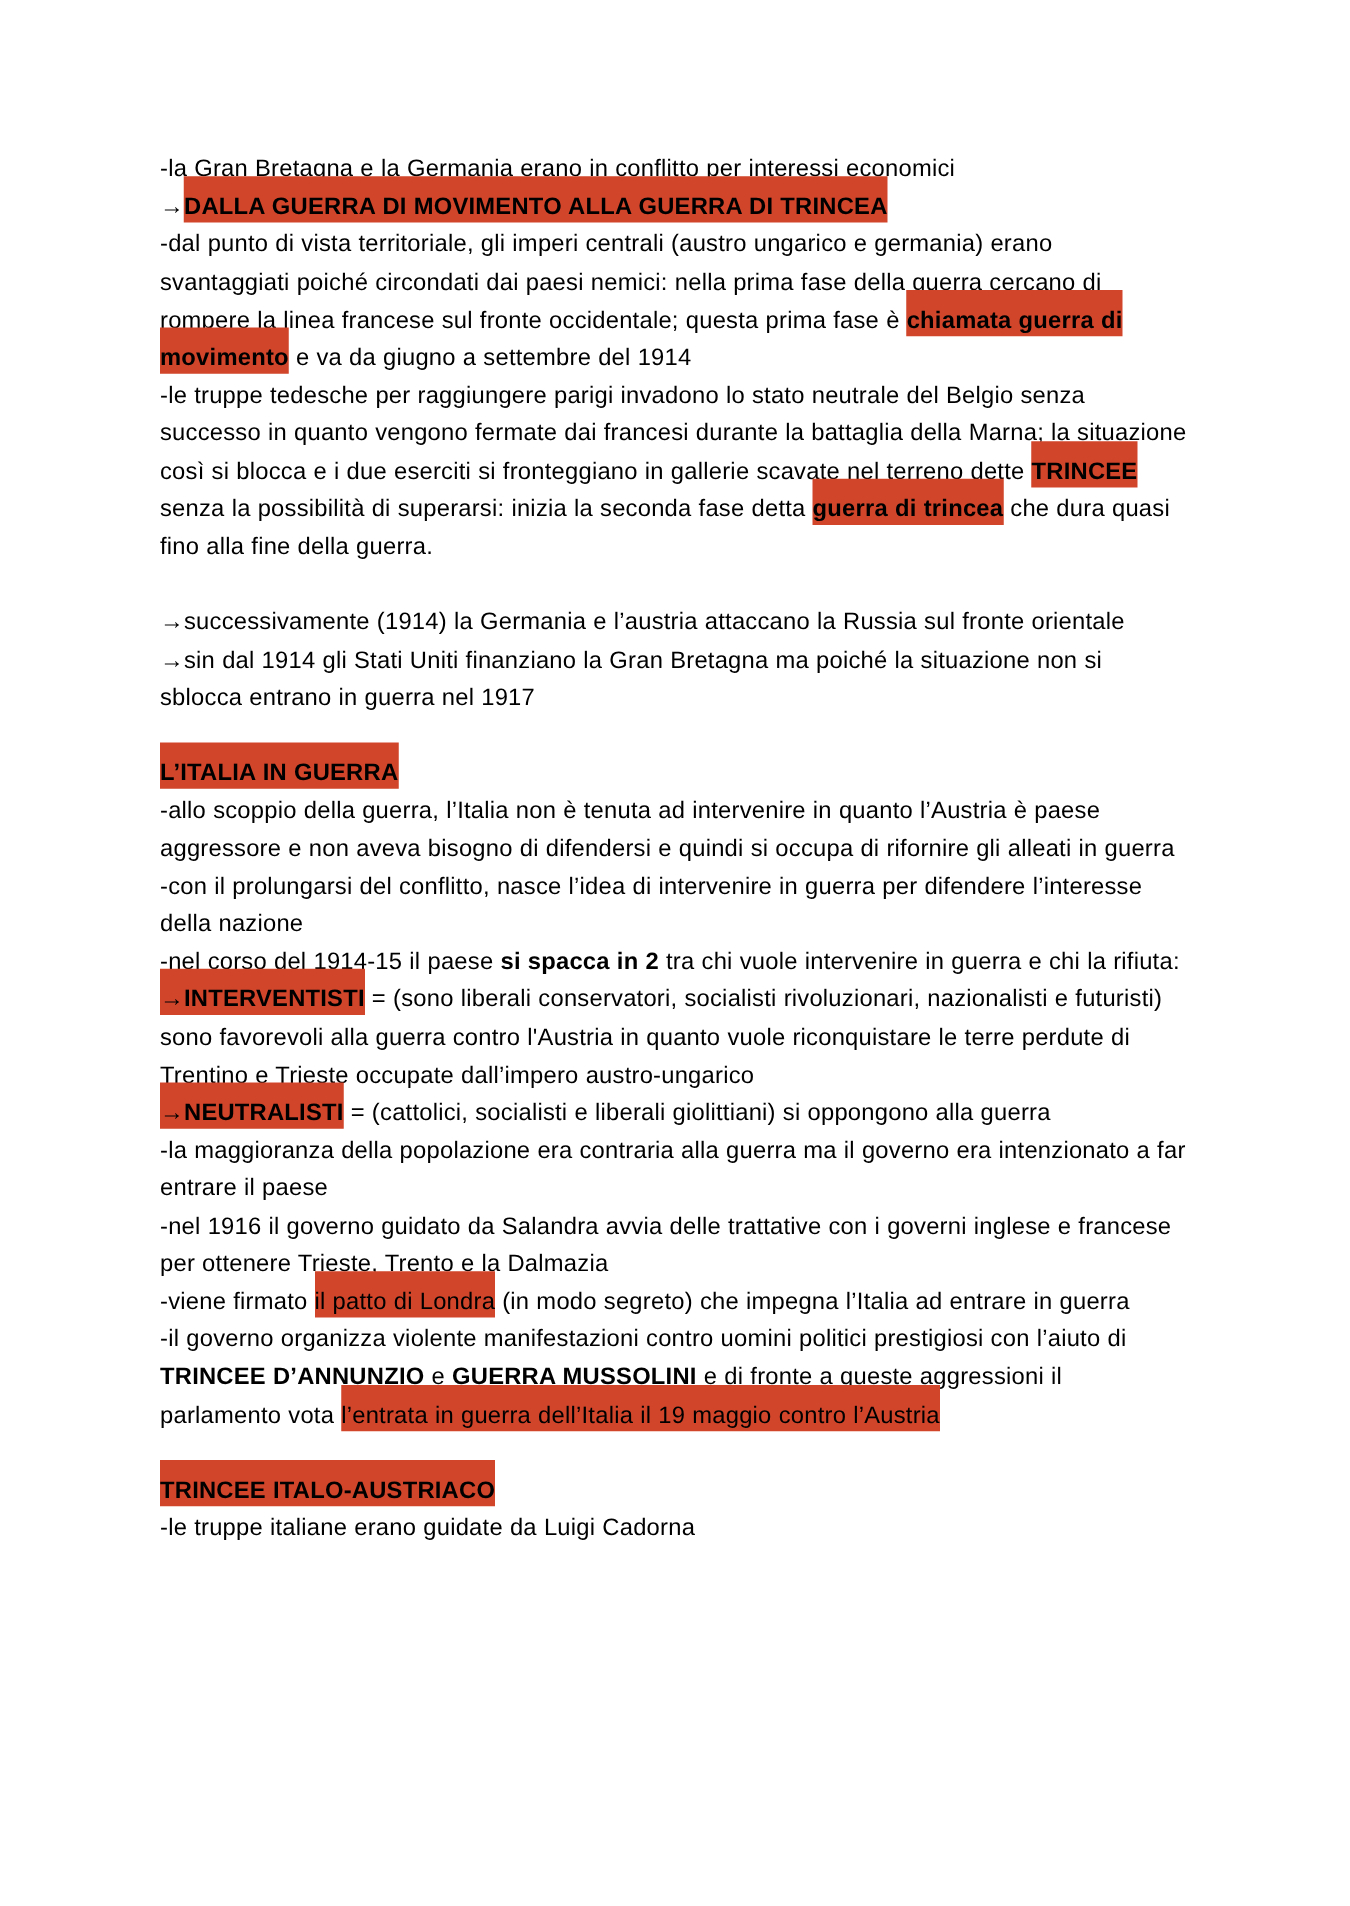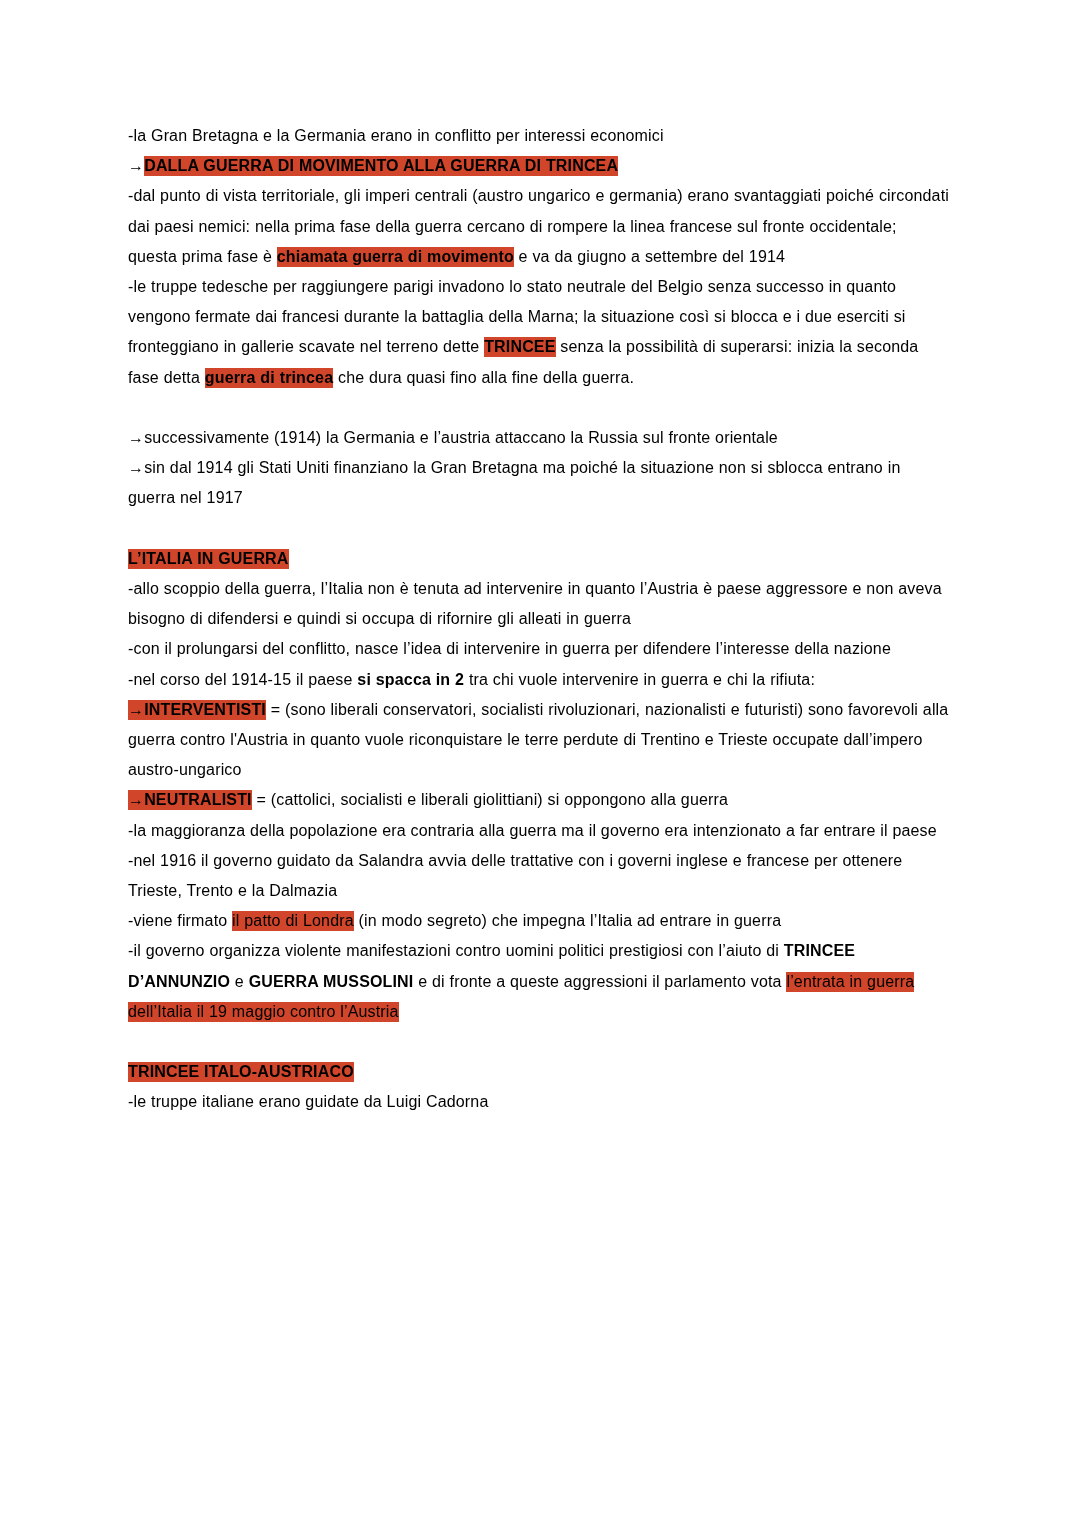--- a/index.html
+++ b/index.html
@@ -21,37 +21,37 @@
     overflow: hidden;
   }
   #doc-body {
     position: absolute;
     left: 128px;
     top: 121px;
     width: 822px;
   }
   p.para {
     margin: 0;
-    font-size: 16px;
+    font-size: 19px;
     line-height: 30.2px;
     letter-spacing: 0.01em;
     word-spacing: 0.01em;
     text-align: left;
     color: #000000;
     -webkit-font-smoothing: antialiased;
   }
   p.gap {
     margin-top: 30.2px;
   }
   .hl {
     background-color: #d1452b;
     color: #000000;
     box-decoration-break: clone;
     -webkit-box-decoration-break: clone;
-    padding: 1px 0 2px 0;
+    padding: 14px 0 2px 0;
     text-align: center;
   }
   .b { font-weight: bold; }
 </style>
 </head>
 <body>
 
 <div id="page">
   <div id="doc-body">
       <p class="para"><span>-la Gran Bretagna e la Germania erano in conflitto per interessi economici</span></p>

